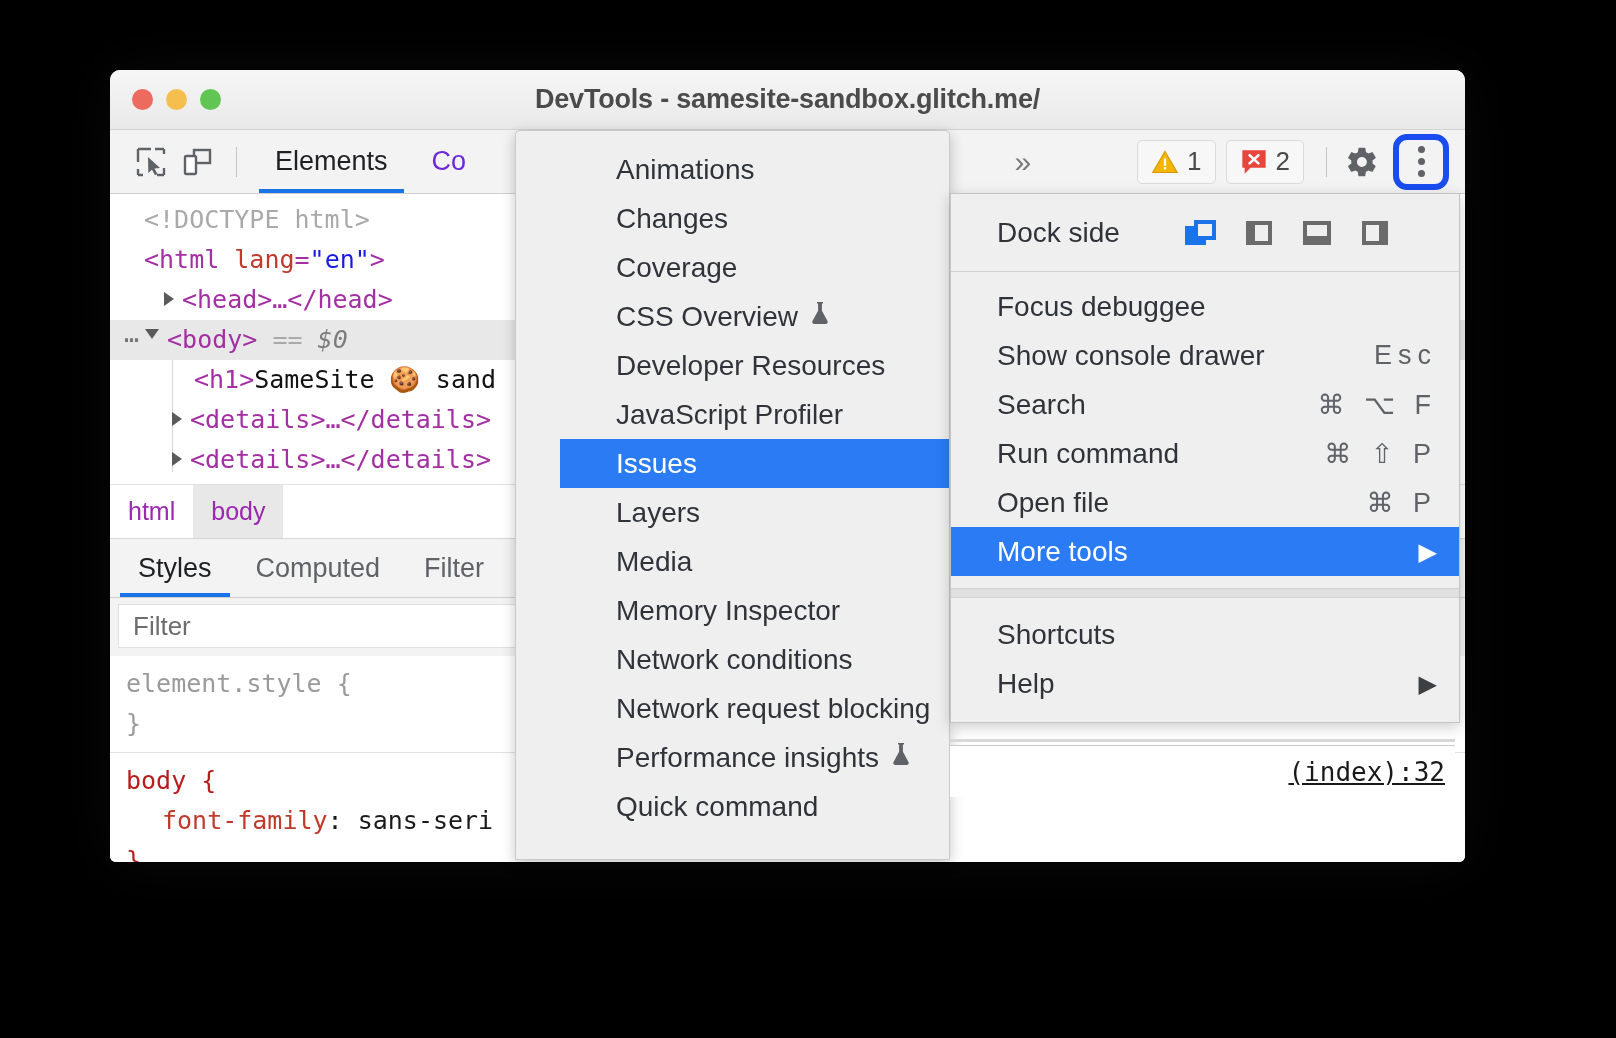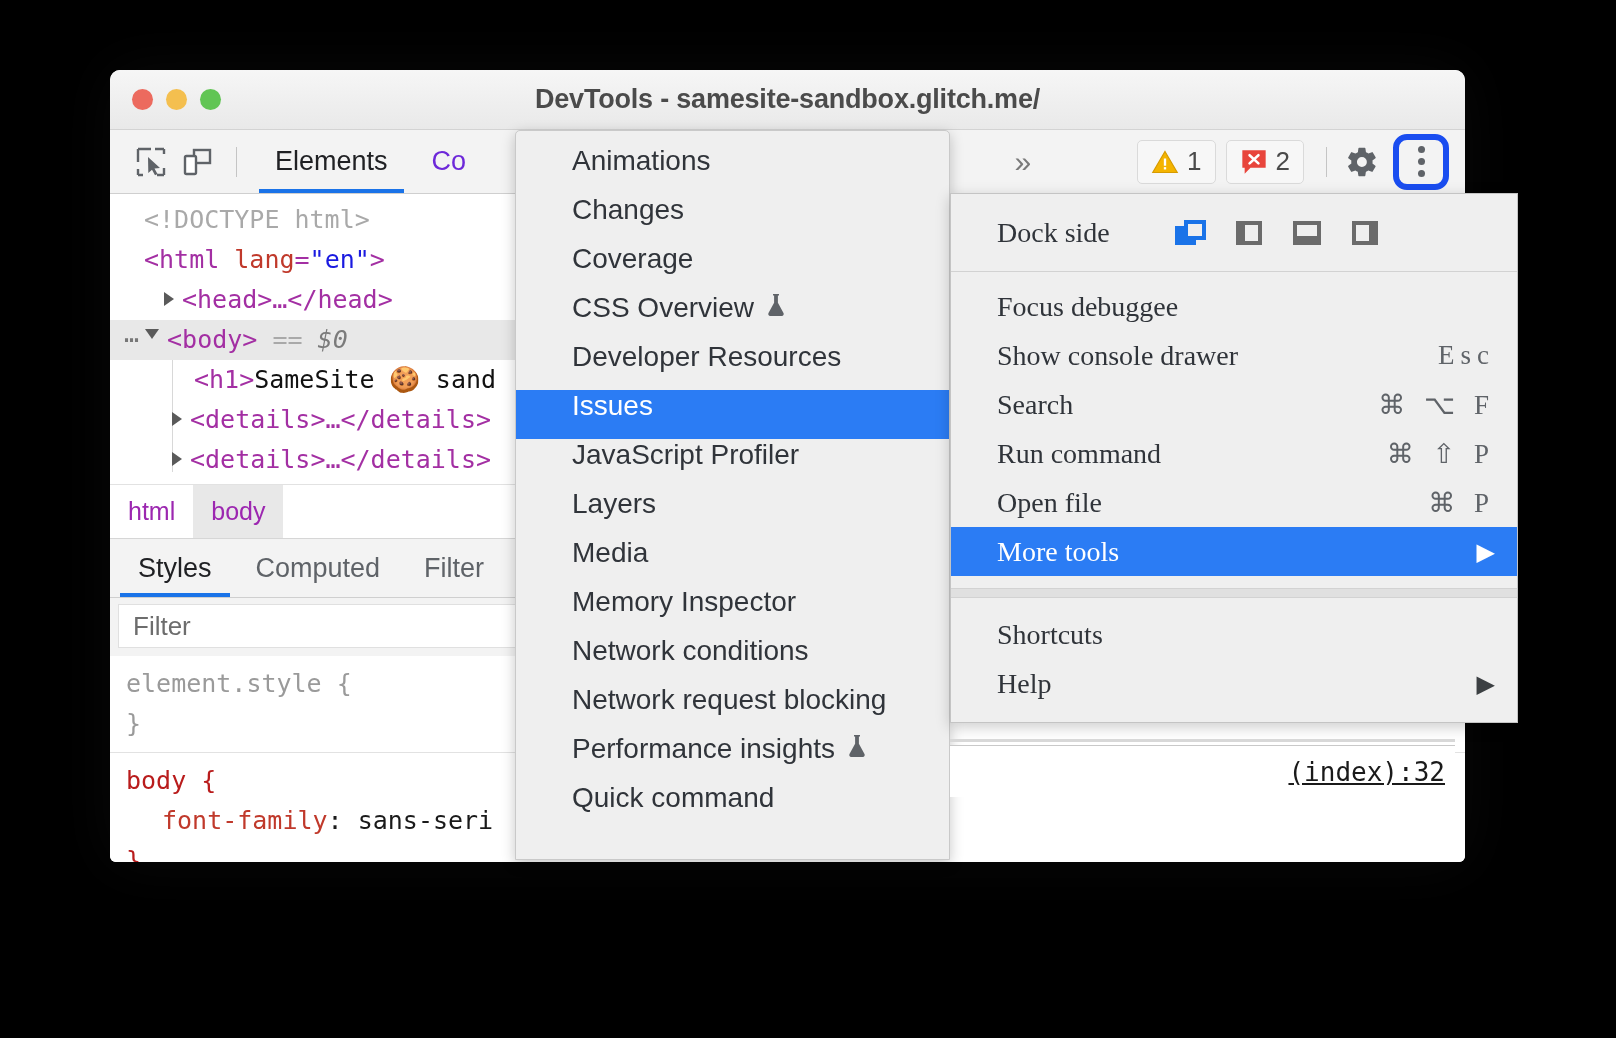--- a/index.html
+++ b/index.html
@@ -151,36 +151,36 @@
     left: 515px; top: 130px;
     width: 435px; height: 730px;
     background:#efefef;
     border:1px solid #c9c9c9;
     border-radius: 5px 5px 0 0;
     box-shadow: 0 4px 14px rgba(0,0,0,0.22);
     overflow:hidden;
     padding-top: 14px;
   }
   .mi {
-    height: 49px; display:flex; 
+    height: 49px; display:flex; align-items:center;
     padding-left: 56px; font-size: 28px; color:#30343a;
     white-space:nowrap;
+    margin-left:44px;
   }
   .mi.hl { background:#2b7cf4; color:#fff; }
   .flask { margin-left:10px; font-size:26px; }
 
   
   .menu-main {
     position:absolute;
     left: 950px; top: 193px;
-    width: 568px;
+    width: 510px;
     background:#efefef;
     border:1px solid #c4c4c4;
     box-shadow: 0 4px 14px rgba(0,0,0,0.20);
-    font-family: Liberation Serif, serif;
   }
   .dockrow {
     height: 78px; display:flex; align-items:center;
     border-bottom:1px solid #d2d2d2;
     padding-left: 46px; gap: 0;
   }
   .dock-label { font-size:28px; color:#30343a; margin-right: 52px; }
   .dock-ic { width:58px;height:44px;display:flex;align-items:center;justify-content:center;}
   .mrow {
     height: 49px; display:flex; align-items:center;
@@ -370,25 +370,25 @@
       <span>CSS Overview</span>
       <span class="flask">
         <svg width="24" height="26" viewBox="0 0 24 26">
             <path d="M9 2h6v1.6h-1.1v7.2l5.6 10.3c.7 1.3-.2 2.9-1.7 2.9H6.2c-1.5 0-2.4-1.6-1.7-2.9l5.6-10.3V3.6H9z" fill="#5f6368"></path>
           </svg>
       </span>
     </div>
     <div class="mi">
       <span>Developer Resources</span>
     </div>
+    <div class="mi">
+      <span>JavaScript Profiler</span>
+    </div>
     <div class="mi hl">
       <span>Issues</span>
-    </div>
-    <div class="mi">
-      <span>JavaScript Profiler</span>
     </div>
     <div class="mi">
       <span>Layers</span>
     </div>
     <div class="mi">
       <span>Media</span>
     </div>
     <div class="mi">
       <span>Memory Inspector</span>
     </div>

